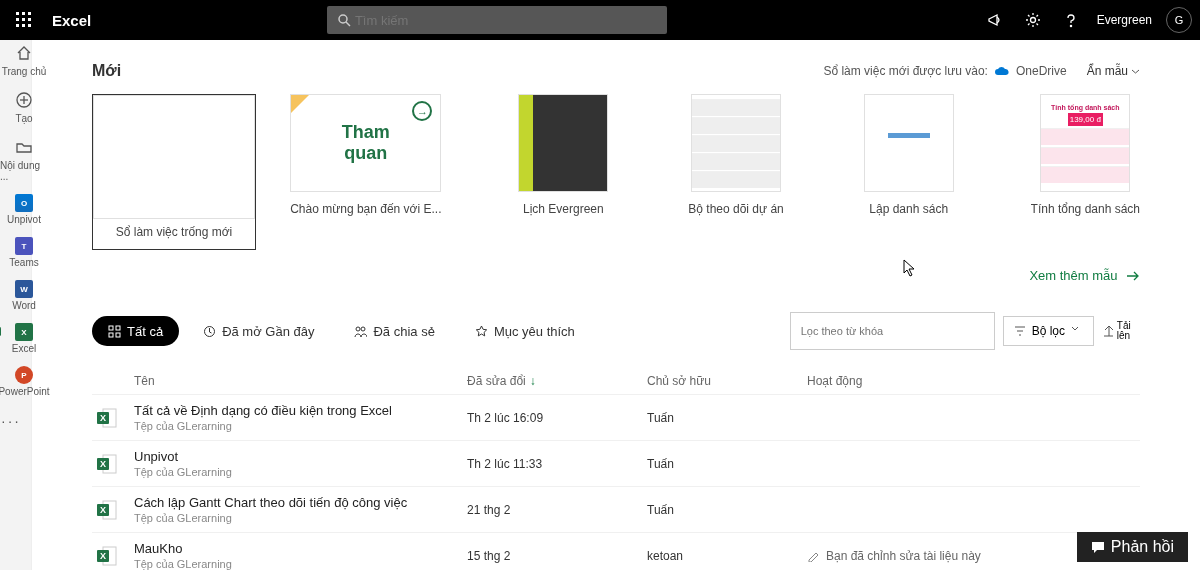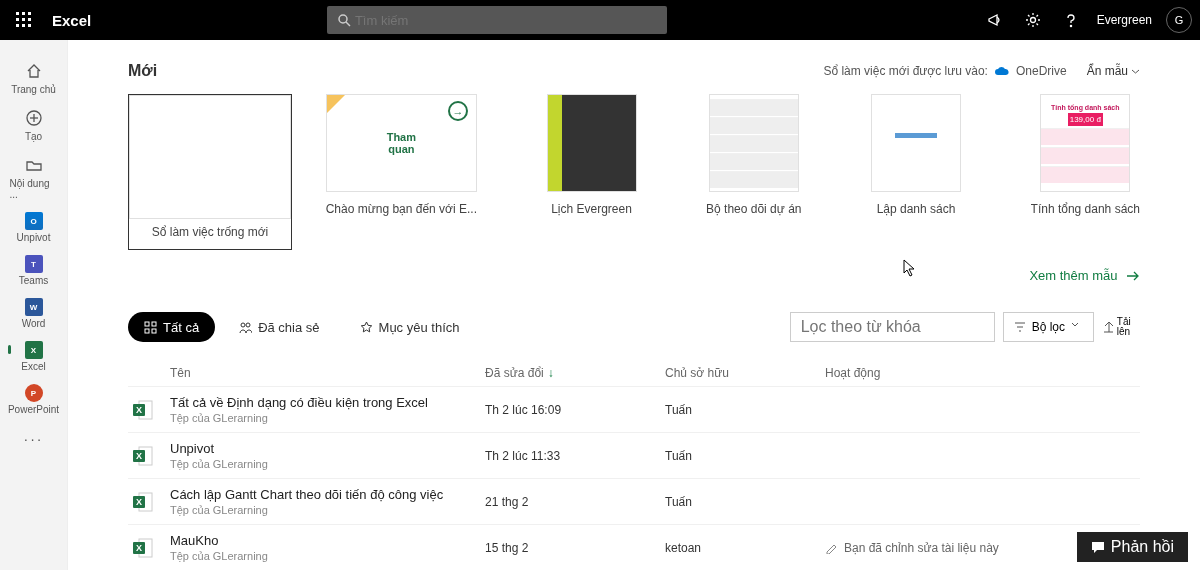--- a/index.html
+++ b/index.html
@@ -11,21 +11,21 @@
   .search-wrap { flex: 1; display: flex; justify-content: center; }
   .search-box { width: 340px; height: 28px; background: #565656; border-radius: 2px; display: flex; align-items: center; padding: 0 10px; margin-left:-80px; }
   .search-box svg { width: 14px; height: 14px; stroke: #ccc; fill: none; }
   .search-box input { background: transparent; border: none; outline: none; color: #ddd; font-size: 13px; margin-left: 4px; flex: 1; }
   .hdr-right { display: flex; align-items: center; gap: 14px; }
   .hdr-icon { width: 24px; height: 24px; display:flex; align-items:center; justify-content:center; cursor:pointer; }
   .hdr-icon svg { width:16px; height:16px; stroke:#fff; fill:none; }
   .user-name { font-size: 12px; }
   .avatar { width:26px; height:26px; border:1px solid #666; border-radius:50%; display:flex; align-items:center; justify-content:center; font-size:11px; }
   .body { flex:1; display:flex; overflow:hidden; }
-  .rail { width:68px; background:#f3f3f3; border-right:1px solid #eee; display:flex; flex-direction:column; align-items:center; padding-top:20px; gap:12px; }
+  .rail { width:32px; background:#f3f3f3; border-right:1px solid #eee; display:flex; flex-direction:column; align-items:flex-start; padding-top:2px; gap:12px; }
   .rail-item { width:48px; display:flex; flex-direction:column; align-items:center; font-size:10px; color:#555; cursor:pointer; gap:2px; }
   .rail-icon { width:22px; height:22px; display:flex; align-items:center; justify-content:center; }
   .rail-icon svg { width:18px; height:18px; stroke:#555; fill:none; }
   .app-icon { width:18px; height:18px; border-radius:2px; display:flex; align-items:center; justify-content:center; color:#fff; font-size:8px; font-weight:bold; position:relative; }
   .outlook-icon { background: linear-gradient(#0078d4,#106ebe); }
   .teams-icon { background:#4b53bc; }
   .word-icon { background:#2b579a; }
   .excel-icon { background:#217346; }
   .ppt-icon { background:#d24726; border-radius:50%; }
   .rail-item.current { position:relative; }
@@ -43,21 +43,21 @@
   .templates-row { display:flex; gap:14px; margin-bottom:12px; }
   .template { width:165px; display:flex; flex-direction:column; align-items:center; cursor:pointer; }
   .template-thumb { width:100%; height:98px; border:1px solid #e0e0e0; background:#fff; display:flex; align-items:center; justify-content:center; overflow:hidden; position:relative; }
   .template.first .template-thumb { width:162px; height:124px; }
   .template.first { border:1px solid #333; width:196px; }
   .template-label { font-size:12px; color:#444; margin-top:10px; text-align:center; white-space:nowrap; overflow:hidden; text-overflow:ellipsis; max-width:100%; }
   .template.first .template-label { margin-bottom:10px; margin-top:6px; }
 
   
   .thumb-blank { background:#fff; }
-  .thumb-tour { display:flex; flex-direction:column; align-items:center; justify-content:center; color:#217346; font-weight:600; font-size:11px; }
+  .thumb-tour { display:flex; flex-direction:column; align-items:center; justify-content:center; color:#217346; font-weight:600; font-size:18px; }
   .thumb-tour .ring { width:20px;height:20px;border:2px solid #217346;border-radius:50%; position:absolute; right:8px; top:6px; display:flex; align-items:center; justify-content:center;}
   .thumb-tour .ring::after{content:"→"; font-size:11px; color:#217346;}
   .thumb-tour .corner{position:absolute; left:0; top:0; width:0;height:0;border-top:18px solid #f6c35d;border-right:18px solid transparent;}
   .thumb-dark { background:#333; }
   .thumb-dark .bar{position:absolute;left:0;top:0;width:14px;height:100%;background:#c2d62e;}
   .thumb-dark .line{height:6px;width:50px;background:#444;margin:2px 0 2px 18px;}
   .thumb-table { display:flex; flex-direction:column; padding:6px 4px; }
   .thumb-table .hdr{height:7px;background:#f28c28;margin-bottom:2px;}
   .thumb-table .row{height:5px;background:#eee;margin-bottom:1px;}
   .thumb-list { display:flex; flex-direction:column; padding:8px 6px 0 6px; gap:2px; }
@@ -71,21 +71,21 @@
   .more-templates { text-align:right; margin: 16px 0 28px; }
   .more-templates span { color:#107c41; font-size:13px; cursor:pointer; }
   .more-templates svg { width:14px; height:10px; stroke:#107c41; fill:none; vertical-align:middle; margin-left:4px;}
 
   .filters-row { display:flex; align-items:center; margin-bottom:18px; gap:0; }
   .pill-group { display:flex; gap:8px; }
   .pill { height:30px; border-radius:15px; padding:0 16px; display:flex; align-items:center; gap:6px; font-size:13px; cursor:pointer; border:none; }
   .pill.active { background:#000; color:#fff; }
   .pill.ghost { background:transparent; color:#333; }
   .pill svg { width:13px; height:13px; stroke:currentColor; fill:none; }
-  .filter-input { margin-left:auto; width:205px; height:30px; border:1px solid #ccc; font-size:16px; padding:0 10px; outline:none; }
+  .filter-input { margin-left:auto; width:205px; height:38px; border:1px solid #ccc; font-size:11px; padding:0 10px; outline:none; }
   .filter-btn { height:30px; padding:0 10px; border:1px solid #ccc; background:#fff; font-size:12px; display:flex; align-items:center; gap:6px; cursor:pointer; margin-left:8px; }
   .filter-btn svg{width:12px;height:12px;stroke:#555;fill:none;}
   .upload-btn{ height:30px; width:38px; display:flex; align-items:center; gap:4px; font-size:10px; margin-left:8px; cursor:pointer; }
 
   .table-head { display:grid; grid-template-columns: 42px 1fr 180px 160px 1fr; font-size:12px; color:#666; padding:6px 0; }
   .table-head .sort{ color:#107c41; margin-left:4px;}
   .row { display:grid; grid-template-columns: 42px 1fr 180px 160px 1fr; align-items:center; border-top:1px solid #f0f0f0; padding:8px 0; font-size:12px; color:#333; }
   .file-icon { width:22px; height:22px; margin-left:4px; }
   .file-icon svg { width:22px; height:22px; }
   .file-main { display:flex; flex-direction:column; }
@@ -300,20 +300,27 @@
           <svg>
               <rect x="1" y="1" width="4" height="4"></rect>
               <rect x="8" y="1" width="4" height="4"></rect>
               <rect x="1" y="8" width="4" height="4"></rect>
               <rect x="8" y="8" width="4" height="4"></rect>
             </svg>
           <span>Tất cả</span>
         </button>
         <button class="pill ghost">
           <svg>
+              <circle cx="6.5" cy="6.5" r="5"></circle>
+              <path d="M6.5 3v4l2 1"></path>
+            </svg>
+          <span>Đã mở Gần đây</span>
+        </button>
+        <button class="pill ghost">
+          <svg>
               <circle cx="4" cy="4" r="2"></circle>
               <circle cx="9" cy="4" r="2"></circle>
               <path d="M1 12c0-2 2-3 3-3s3 1 3 3M7 12c0-2 2-3 3-3s3 1 3 3"></path>
             </svg>
           <span>Đã chia sẻ</span>
         </button>
         <button class="pill ghost">
           <svg>
               <path d="M6.5 1l1.6 3.3 3.6.5-2.6 2.5.6 3.6L6.5 9l-3.2 1.9.6-3.6L1.3 4.8l3.6-.5z"></path>
             </svg>

